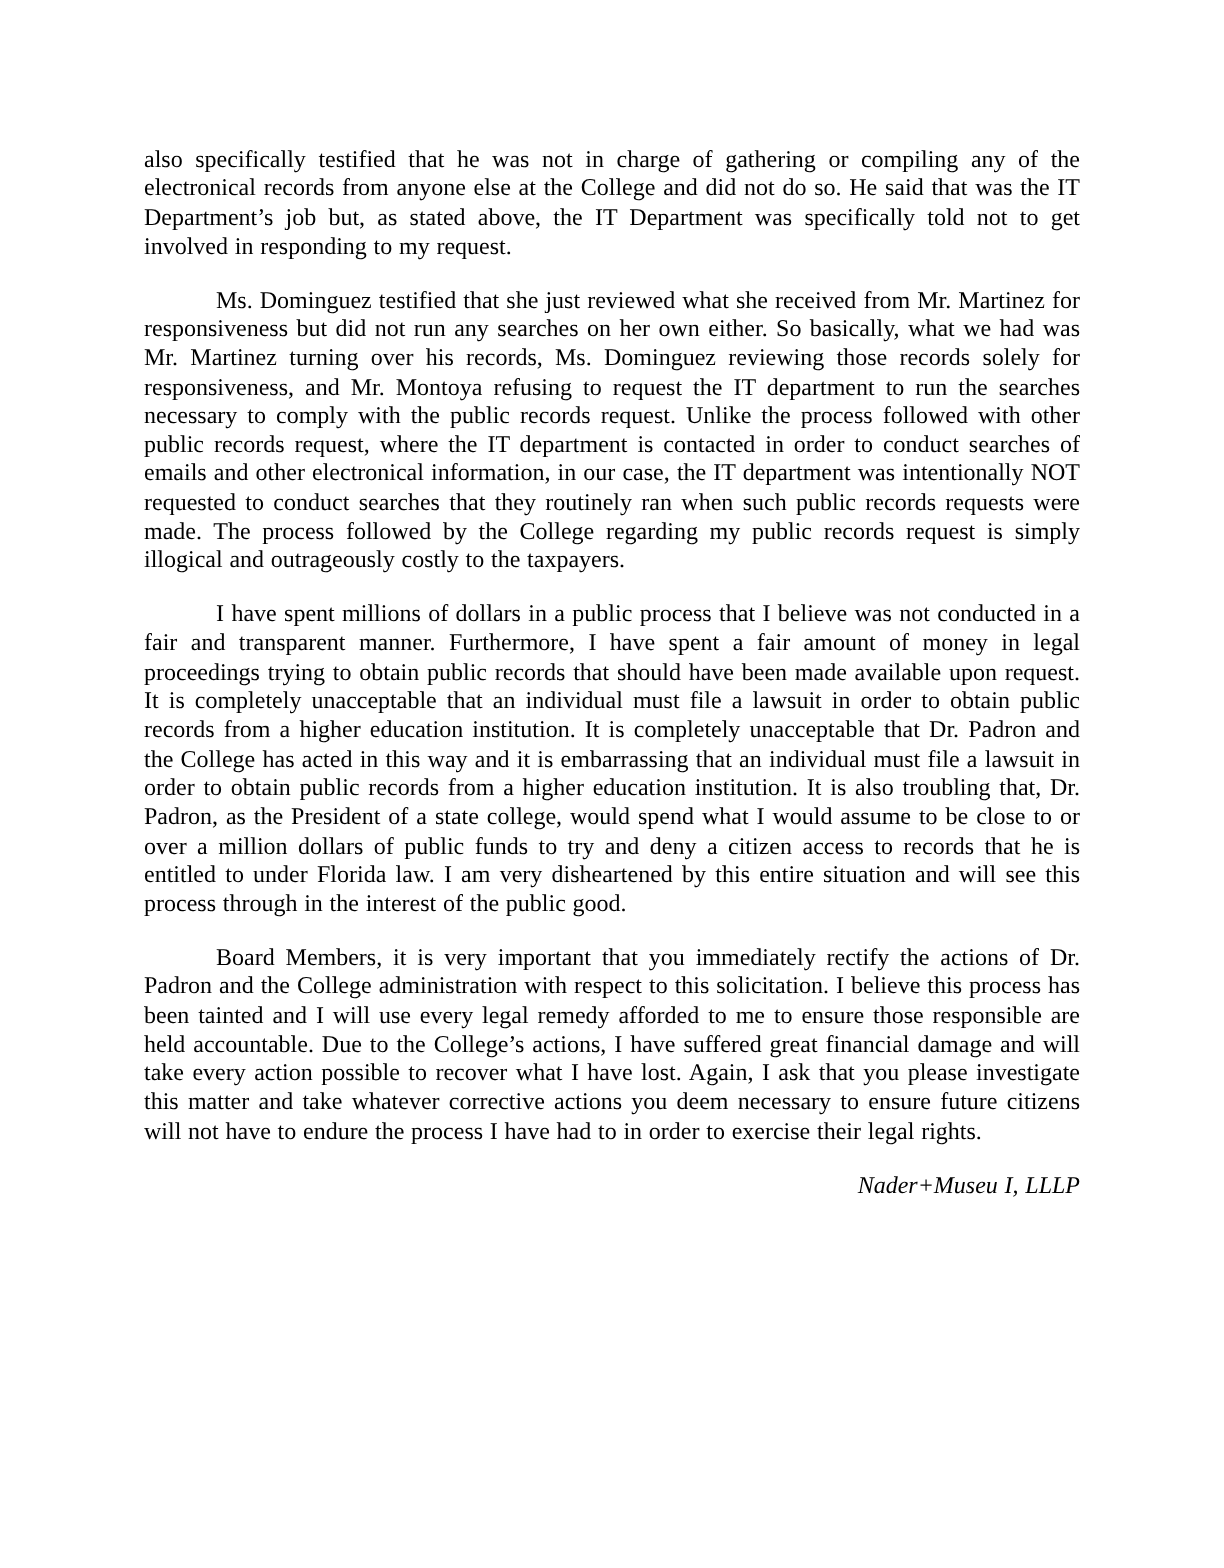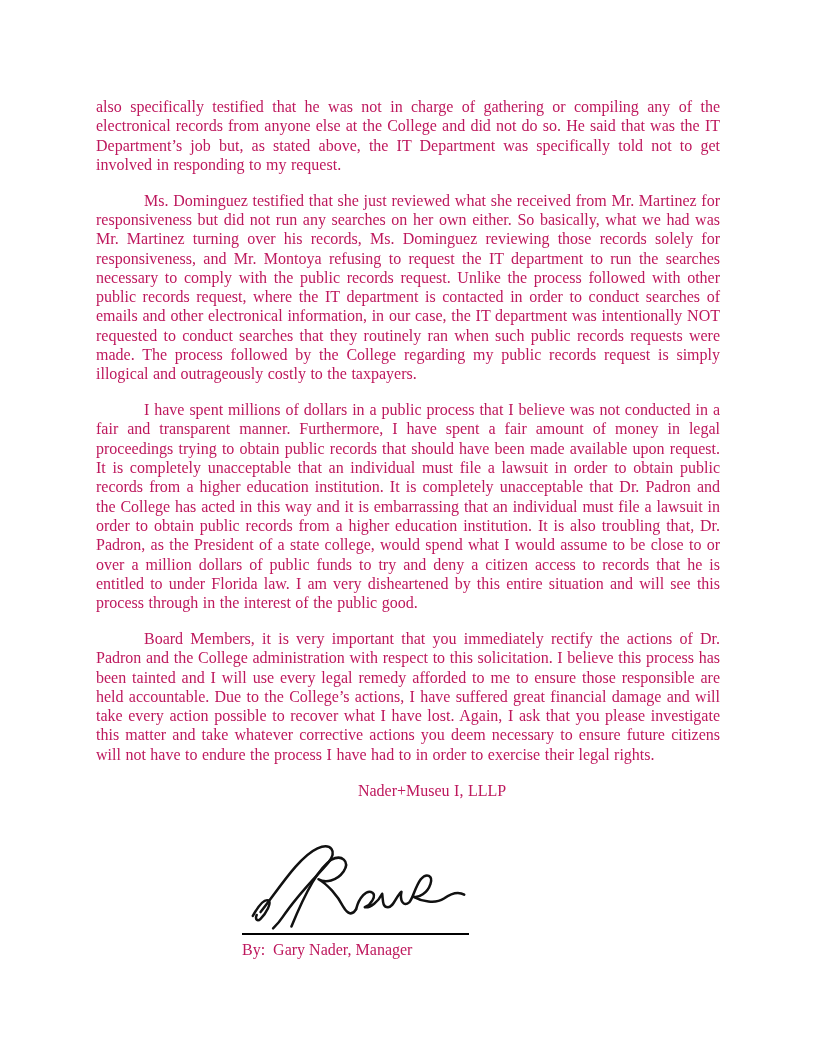--- a/index.html
+++ b/index.html
@@ -12,21 +12,21 @@
     height: 1045px;
     position: relative;
     overflow: hidden;
   }
   .page {
     position: absolute;
     left: 0; top: 0;
     width: 816px;
     height: 1045px;
     background: #ffffff;
-    color: #be185d;
+    color: #000000;
     font-family: "Liberation Serif", "DejaVu Serif", serif;
     font-size: 16px;
     line-height: 19.3px;
   }
   .text-block {
     position: absolute;
     left: 96px;
     top: 97px;
     width: 624px;
     text-align: justify;
@@ -34,22 +34,23 @@
   .text-block p {
     margin: 0 0 16.5px 0;
     text-indent: 48px;
     word-spacing: 0.5px;
   }
   .text-block p.continuation {
     text-indent: 0;
   }
   .company-line {
     margin: 0 0 0 151px;
-    text-align: center;
+    text-align: right;
     text-indent: 0;
+    font-style: italic;
   }
   .signature-area {
     position: relative;
     margin-left: 146px;
     height: 150px;
     text-align: left;
   }
   .signature-scrawl {
     position: absolute;
     left: 6px;
@@ -83,33 +84,15 @@
 
     <p>Ms. Dominguez testified that she just reviewed what she received from Mr. Martinez for responsiveness but did not run any searches on her own either.  So basically, what we had was Mr. Martinez turning over his records, Ms. Dominguez reviewing those records solely for responsiveness, and Mr. Montoya refusing to request the IT department to run the searches necessary to comply with the public records request.  Unlike the process followed with other public records request, where the IT department is contacted in order to conduct searches of emails and other electronical information, in our case, the IT department was intentionally NOT requested to conduct searches that they routinely ran when such public records requests were made.  The process followed by the College regarding my public records request is simply illogical and outrageously costly to the taxpayers.</p>
 
     <p>I have spent millions of dollars in a public process that I believe was not conducted in a fair and transparent manner.  Furthermore, I have spent a fair amount of money in legal proceedings trying to obtain public records that should have been made available upon request.   It is completely unacceptable that an individual must file a lawsuit in order to obtain public records from a higher education institution.  It is completely unacceptable that Dr. Padron and the College has acted in this way and it is embarrassing that an individual must file a lawsuit in order to obtain public records from a higher education institution.  It is also troubling that, Dr. Padron, as the President of a state college, would spend what I would assume to be close to or over a million dollars of public funds to try and deny a citizen access to records that he is entitled to under Florida law. I am very disheartened by this entire situation and will see this process through in the interest of the public good.</p>
 
     <p>Board Members, it is very important that you immediately rectify the actions of Dr. Padron and the College administration with respect to this solicitation.  I believe this process has been tainted and I will use every legal remedy afforded to me to ensure those responsible are held accountable.  Due to the College’s actions, I have suffered great financial damage and will take every action possible to recover what I have lost.   Again, I ask that you please investigate this matter and take whatever corrective actions you deem necessary to ensure future citizens will not have to endure the process I have had to in order to exercise their legal rights.</p>
 
 
     <p class="company-line">Nader+Museu I, LLLP</p>
 
-    <div class="signature-area">
-      <svg class="signature-scrawl" viewBox="0 0 230 96" xmlns="http://www.w3.org/2000/svg">
-        <g fill="none" stroke="#111111" stroke-width="2.6" stroke-linecap="round" stroke-linejoin="round">
-
-          <path d="M5,79 C10,70 16,61 21,63 C25,65 19,76 13,82 C10,85 7,83 9,78"></path>
-
-          <path d="M13,75 C30,54 52,18 72,9 C86,3 93,12 83,24 C72,37 52,56 36,80 C32,86 28,90 26,92"></path>
-
-          <path d="M45,90 C58,58 72,30 86,21 C97,15 106,22 99,33 C92,43 80,45 73,41 C82,46 93,58 99,70 C103,77 108,79 112,72"></path>
-
-          <path d="M112,72 C115,60 123,51 129,55 C133,58 128,67 121,70 C127,71 135,64 139,56 C140,63 139,70 145,70 C151,70 153,59 159,54 C157,63 161,70 167,65 C171,61 173,49 179,41 C185,34 192,37 189,46 C186,55 177,61 171,59"></path>
-
-          <path d="M171,59 C180,64 194,67 203,61 C210,56 217,53 224,57"></path>
-        </g>
-      </svg>
-      <div class="signature-line"></div>
-      <div class="by-line">By:  Gary Nader, Manager</div>
-    </div>
 
   </div>
 </div>
 
 </body></html>

